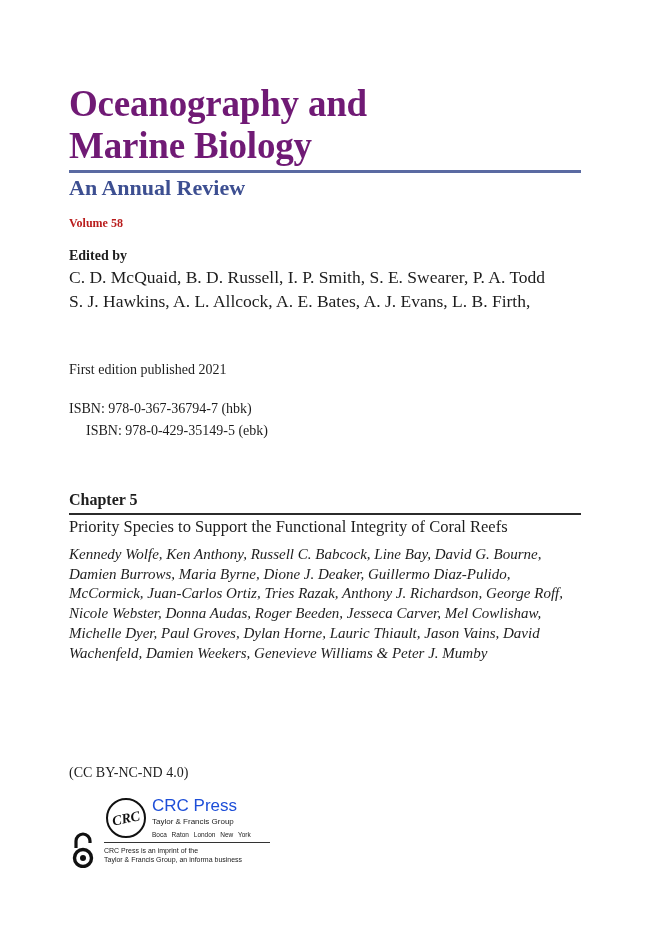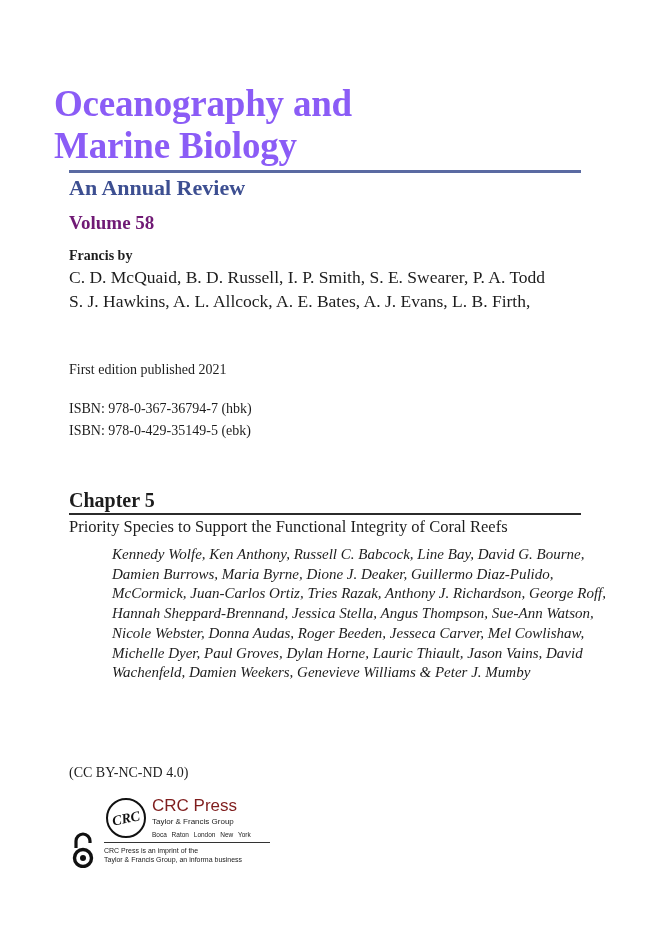--- a/index.html
+++ b/index.html
@@ -2,74 +2,73 @@
 <html><head>
 <meta charset="utf-8">
 <style>
   html, body { margin: 0; padding: 0; }
   body {
     width: 650px; height: 929px; background: #ffffff; position: relative; overflow: hidden;
     font-family: "Liberation Serif", serif; color: #1d1d1d;
   }
   .abs { position: absolute; }
   .title {
-    left: 54px; top: 83px; color: #8b5cf6; font-weight: bold; font-size: 37px; line-height: 42px;
+    left: 69px; top: 83px; color: #701a75; font-weight: bold; font-size: 37px; line-height: 42px;
     letter-spacing: -0.2px;
   }
   .blue-rule { left: 69px; top: 170px; width: 512px; height: 3px; background: #5a6aa2; }
   .subtitle { left: 69px; top: 174px; color: #3d4f91; font-weight: bold; font-size: 22px; line-height: 28px; text-align: right; }
-  .volume { left: 69px; top: 211px; color: #701a75; font-weight: bold; font-size: 19px; line-height: 24px; }
+  .volume { left: 69px; top: 211px; color: #b91c1c; font-weight: bold; font-size: 12px; line-height: 24px; }
   .edited-label { left: 69px; top: 247px; font-weight: bold; font-size: 14px; line-height: 18px; }
   .editors { left: 69px; top: 265px; font-size: 17.5px; line-height: 24px; width: 520px; }
   .edition { left: 69px; top: 361px; font-size: 14px; line-height: 18px; }
   .isbn1 { left: 69px; top: 400px; font-size: 14px; line-height: 18px; }
-  .isbn2 { left: 69px; top: 422px; font-size: 14px; line-height: 18px; text-align: center; }
-  .chapter { left: 69px; top: 488px; font-weight: bold; font-size: 20px; line-height: 24px; font-family: Liberation Serif, serif; }
+  .isbn2 { left: 86px; top: 422px; font-size: 14px; line-height: 18px; text-align: center; }
+  .chapter { left: 69px; top: 488px; font-weight: bold; font-size: 16px; line-height: 24px; font-family: Liberation Serif, serif; }
   .chapter-rule { left: 69px; top: 513px; width: 512px; height: 2px; background: #2b2b2b; }
   .chapter-title { left: 69px; top: 516px; font-weight: normal; font-size: 16.5px; line-height: 22px; white-space: nowrap; }
-  .authors { left: 69px; top: 545px; width: 520px; font-style: italic; font-size: 15px; line-height: 19.7px; margin-left: 43px; }
+  .authors { left: 69px; top: 545px; width: 520px; font-style: italic; font-size: 15px; line-height: 19.7px; }
   .license { left: 69px; top: 764px; font-size: 14px; line-height: 18px; }
   .oa-icon { left: 72px; top: 832px; width: 22px; height: 36px; }
   .crc-logo { left: 105px; top: 797px; width: 42px; height: 42px; }
-  .crc-name { left: 152px; top: 796px; font-family: "Liberation Sans", sans-serif; font-size: 17px; line-height: 20px; color: #7f1d1d; }
+  .crc-name { left: 152px; top: 796px; font-family: "Liberation Sans", sans-serif; font-size: 17px; line-height: 20px; color: #1d4ed8; }
   .crc-group { left: 152px; top: 817px; font-family: "Liberation Sans", sans-serif; font-size: 8px; line-height: 10px; color: #222; }
   .crc-cities { left: 152px; top: 830px; font-family: "Liberation Sans", sans-serif; font-size: 6.5px; line-height: 9px; color: #222; word-spacing: 3px; }
   .crc-rule { left: 104px; top: 842px; width: 166px; height: 1px; background: #333; }
   .crc-imprint { left: 104px; top: 846px; font-family: "Liberation Sans", sans-serif; font-size: 7px; line-height: 9px; color: #222; width: 180px; }
 </style>
 </head>
 <body>
 
 <div class="abs title">
   <div>Oceanography and</div>
   <div>Marine Biology</div>
 </div>
 <div class="abs blue-rule"></div>
 <div class="abs subtitle">An Annual Review</div>
 <div class="abs volume">Volume 58</div>
 
-<div class="abs edited-label">Francis by</div>
+<div class="abs edited-label">Edited by</div>
 <div class="abs editors">
   <div>C. D. McQuaid, B. D. Russell, I. P. Smith, S. E. Swearer, P. A. Todd</div>
   <div>S. J. Hawkins, A. L. Allcock, A. E. Bates, A. J. Evans, L. B. Firth,</div>
 </div>
 
 <div class="abs edition">First edition published 2021</div>
 <div class="abs isbn1">ISBN: 978-0-367-36794-7 (hbk)</div>
 <div class="abs isbn2">ISBN: 978-0-429-35149-5 (ebk)</div>
 
 <div class="abs chapter">Chapter 5</div>
 <div class="abs chapter-rule"></div>
 <div class="abs chapter-title">Priority Species to Support the Functional Integrity of Coral Reefs</div>
 
 <div class="abs authors">
   <div>Kennedy Wolfe, Ken Anthony, Russell C. Babcock, Line Bay, David G. Bourne,</div>
   <div>Damien Burrows, Maria Byrne, Dione J. Deaker, Guillermo Diaz-Pulido,</div>
   <div>McCormick, Juan-Carlos Ortiz, Tries Razak, Anthony J. Richardson, George Roff,</div>
-  <div>Hannah Sheppard-Brennand, Jessica Stella, Angus Thompson, Sue-Ann Watson,</div>
   <div>Nicole Webster, Donna Audas, Roger Beeden, Jesseca Carver, Mel Cowlishaw,</div>
   <div>Michelle Dyer, Paul Groves, Dylan Horne, Lauric Thiault, Jason Vains, David</div>
   <div>Wachenfeld, Damien Weekers, Genevieve Williams &amp; Peter J. Mumby</div>
 </div>
 
 <div class="abs license">(CC BY-NC-ND 4.0)</div>
 
 <svg class="abs oa-icon" viewBox="0 0 22 36">
   <path d="M4 16 V9 a7 7 0 0 1 14 0 V11" fill="none" stroke="#111" stroke-width="3.2"></path>
   <circle cx="11" cy="26" r="8.5" fill="none" stroke="#111" stroke-width="3.4"></circle>

